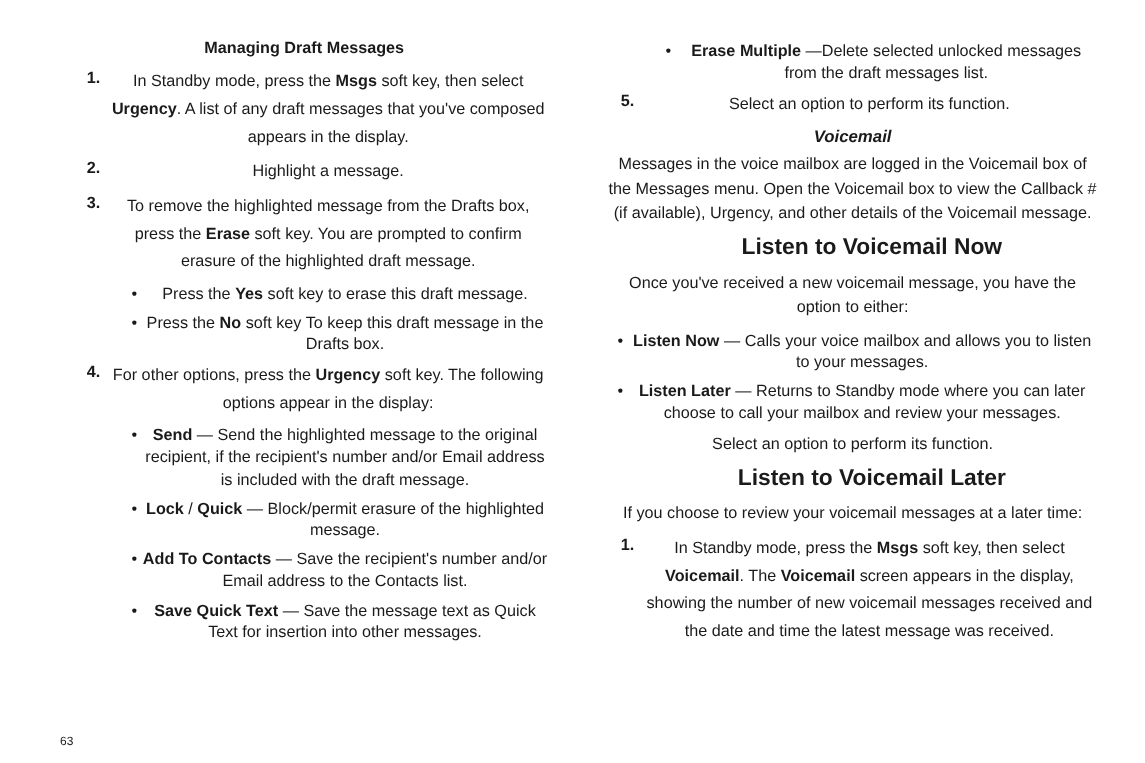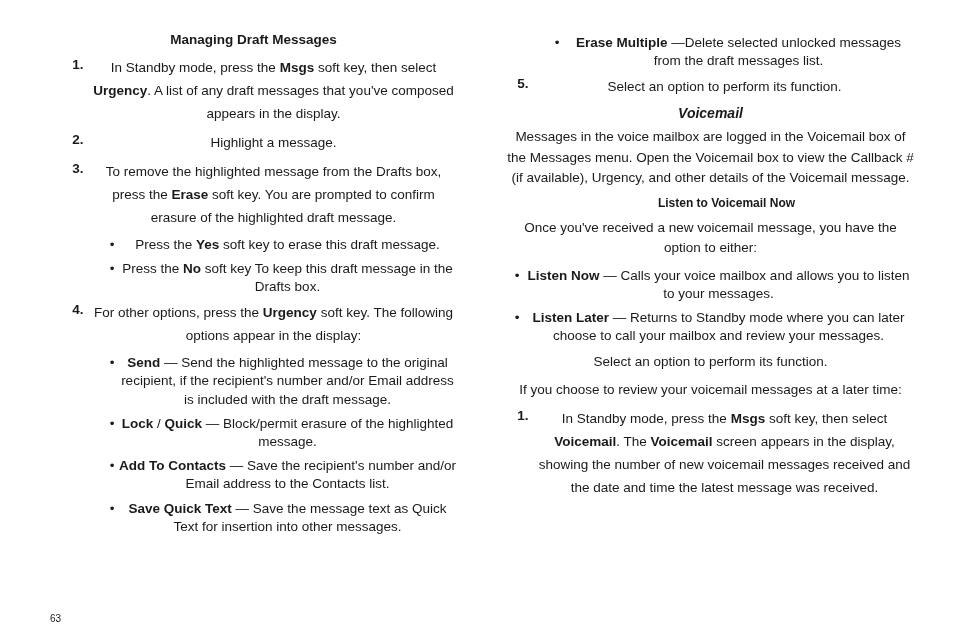--- a/index.html
+++ b/index.html
@@ -22,21 +22,21 @@
   }
   .col {
     width: 50%;
     box-sizing: border-box;
   }
   .col.left { padding-right: 25px; }
   .col.right { padding-left: 25px; }
   .condensed { font-stretch: condensed; font-family: "Arial Narrow", Arial, sans-serif; }
   .h3 { font-weight: bold; font-size: 13.5px; margin: 2px 0 10px 0; }
   .h3i { font-weight: bold; font-style: italic; font-size: 14px; margin: 2px 0 6px 0; }
-  .h4 { font-weight: bold; font-size: 12px; margin: 4px 0 8px 0; padding-left: 32px; }
+  .h4 { font-weight: bold; font-size: 19px; margin: 4px 0 8px 0; padding-left: 32px; }
   ol.num { list-style: none; padding: 0; margin: 0 0 0 16px; }
   ol.num > li { display: flex; margin-bottom: 6px; }
   ol.num > li > .n { font-weight: bold; min-width: 24px; }
   ol.num > li > .t { flex: 1; line-height: 1.7; }
   ul.bul { list-style: none; padding: 0; margin: 4px 0 6px 24px; }
   ul.bul > li { display: flex; margin-bottom: 6px; line-height: 1.35; }
   ul.bul > li > .b { min-width: 12px; }
   ul.bul > li > .bt { flex: 1; }
   .tight ul.bul { margin-left: 0; }
   p.body { margin: 6px 0 8px 0; line-height: 1.5; }
@@ -155,20 +155,21 @@
       <li>
         <span class="b">•</span>
         <span class="bt">
           <b>Listen Later</b><span> — Returns to Standby mode where you can later choose to call your mailbox and review your messages.</span>
         </span>
       </li>
     </ul>
 
     <p class="body">Select an option to perform its function.</p>
 
+    <div class="h4 condensed">Listen to Voicemail Later</div>
     <p class="body">If you choose to review your voicemail messages at a later time:</p>
 
     <ol class="num" style="margin-left:4px;">
       <li>
         <span class="n">1.</span>
         <span class="t">
           <span>In Standby mode, press the </span><b>Msgs</b><span> soft key, then select </span><b>Voicemail</b><span>. The </span><b>Voicemail</b><span> screen appears in the display, showing the number of new voicemail messages received and the date and time the latest message was received.</span>
         </span>
       </li>
     </ol>

